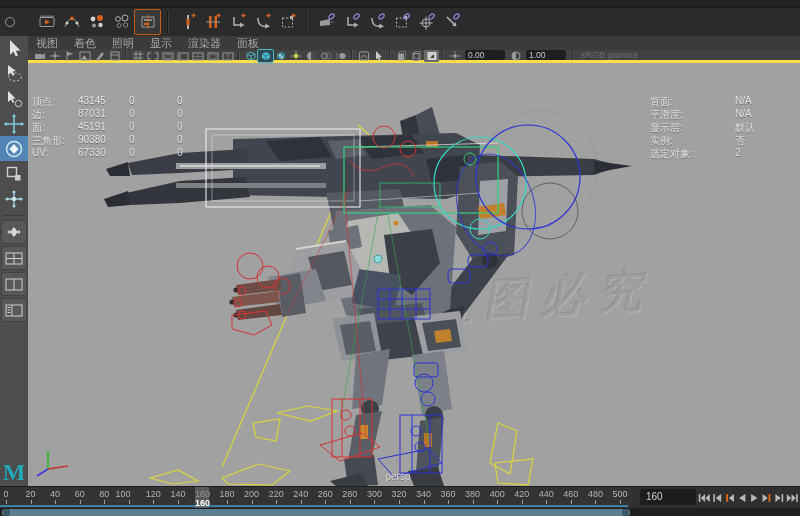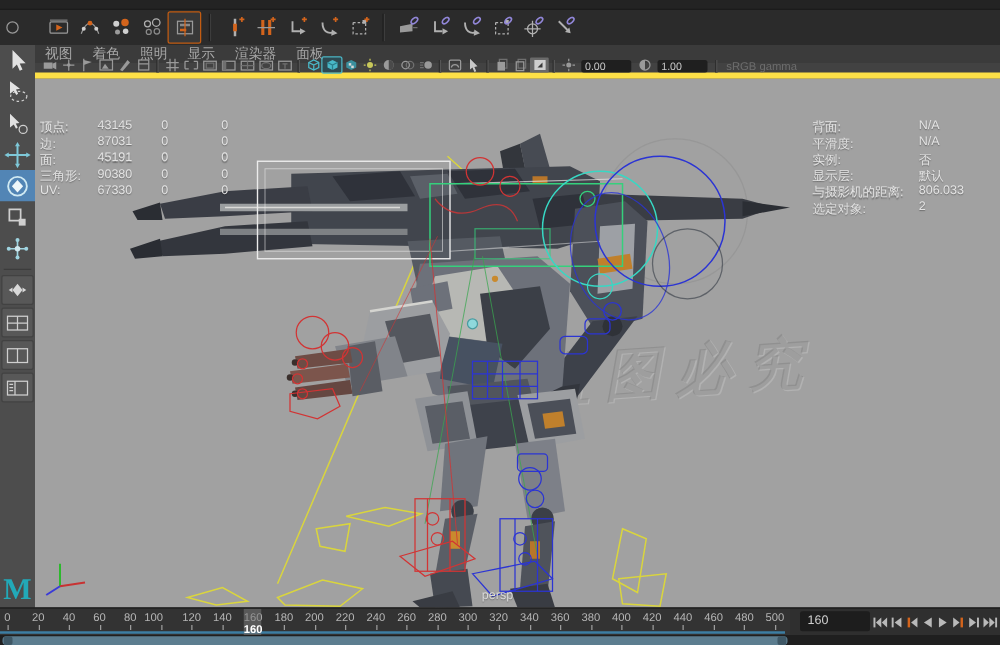--- a/index.html
+++ b/index.html
@@ -20,22 +20,22 @@
   .side-sep{height:1px;background:#3c3c3c;margin:4px 3px;}
   .layoutbtn{width:24px;height:22px;margin:2px auto;background:#585858;border:1px solid #424242;border-radius:2px;
              display:flex;align-items:center;justify-content:center;}
   .mlogo{position:absolute;left:0;bottom:0;width:28px;height:28px;color:#22a9b8;font-weight:bold;
          font-size:24px;line-height:28px;text-align:center;font-family:"Liberation Serif",serif;}
   
   .viewport{position:absolute;left:28px;top:36px;width:772px;height:450px;}
   .vpmenubar{position:absolute;left:0;top:0;width:772px;height:14px;background:#3b3b3b;border-bottom:1px solid #313131;
              display:flex;align-items:center;}
   .pmenu{font-size:11px;color:#a8a8a8;padding:0 8px;line-height:14px;}
-  .vptoolbar{position:absolute;left:0;top:14px;width:772px;height:13px;background:#424242;border-bottom:5px solid #fde047;
-             display:flex;align-items:flex-end;padding-left:4px;box-sizing:border-box;}
+  .vptoolbar{position:absolute;left:0;top:14px;width:772px;height:13px;background:#424242;border-bottom:3px solid #fde047;
+             display:flex;align-items:flex-start;padding-left:4px;box-sizing:border-box;}
   .vi{width:15px;height:12px;display:flex;align-items:center;justify-content:center;border-radius:1px;}
   .vi.on{background:#2e4a52;outline:1px solid #49b8c8;}
   .vi.onlight{background:#6a6a6a;}
   .vsep{width:1px;height:10px;background:#2e2e2e;border-right:1px solid #555;margin:0 3px;}
   .vfield{width:34px;height:10px;background:#1f1f1f;color:#c8c8c8;font-size:8.5px;line-height:10px;
           padding:0 3px;border-radius:2px;margin:0 3px;}
   .vlabel{color:#6d6d6d;font-size:9px;margin-left:4px;}
   .canvas{position:absolute;left:0;top:27px;width:772px;height:423px;background:#a1a1a1;overflow:hidden;}
   .watermark{position:absolute;left:398px;top:204px;z-index:1;font-size:45px;font-style:italic;font-weight:bold;
              letter-spacing:12px;color:rgba(55,55,55,0.16);text-shadow:1px 1px 0 rgba(255,255,255,0.18);
@@ -667,30 +667,26 @@
       <div class="hud hudR" id="hud-right">
           <div class="row">
             <span class="l">背面:</span>
             <span class="v">N/A</span>
           </div>
           <div class="row">
             <span class="l">平滑度:</span>
             <span class="v">N/A</span>
           </div>
           <div class="row">
+            <span class="l">显示层:</span>
+            <span class="v">默认</span>
+          </div>
+          <div class="row">
             <span class="l">实例:</span>
             <span class="v">否</span>
-          </div>
-          <div class="row">
-            <span class="l">显示层:</span>
-            <span class="v">默认</span>
-          </div>
-          <div class="row">
-            <span class="l">与摄影机的距离:</span>
-            <span class="v">806.033</span>
           </div>
           <div class="row">
             <span class="l">选定对象:</span>
             <span class="v">2</span>
           </div>
         </div>
 
       <div class="persp">persp</div>
 
       <svg class="gizmo" width="44" height="34" viewBox="0 0 44 34">

